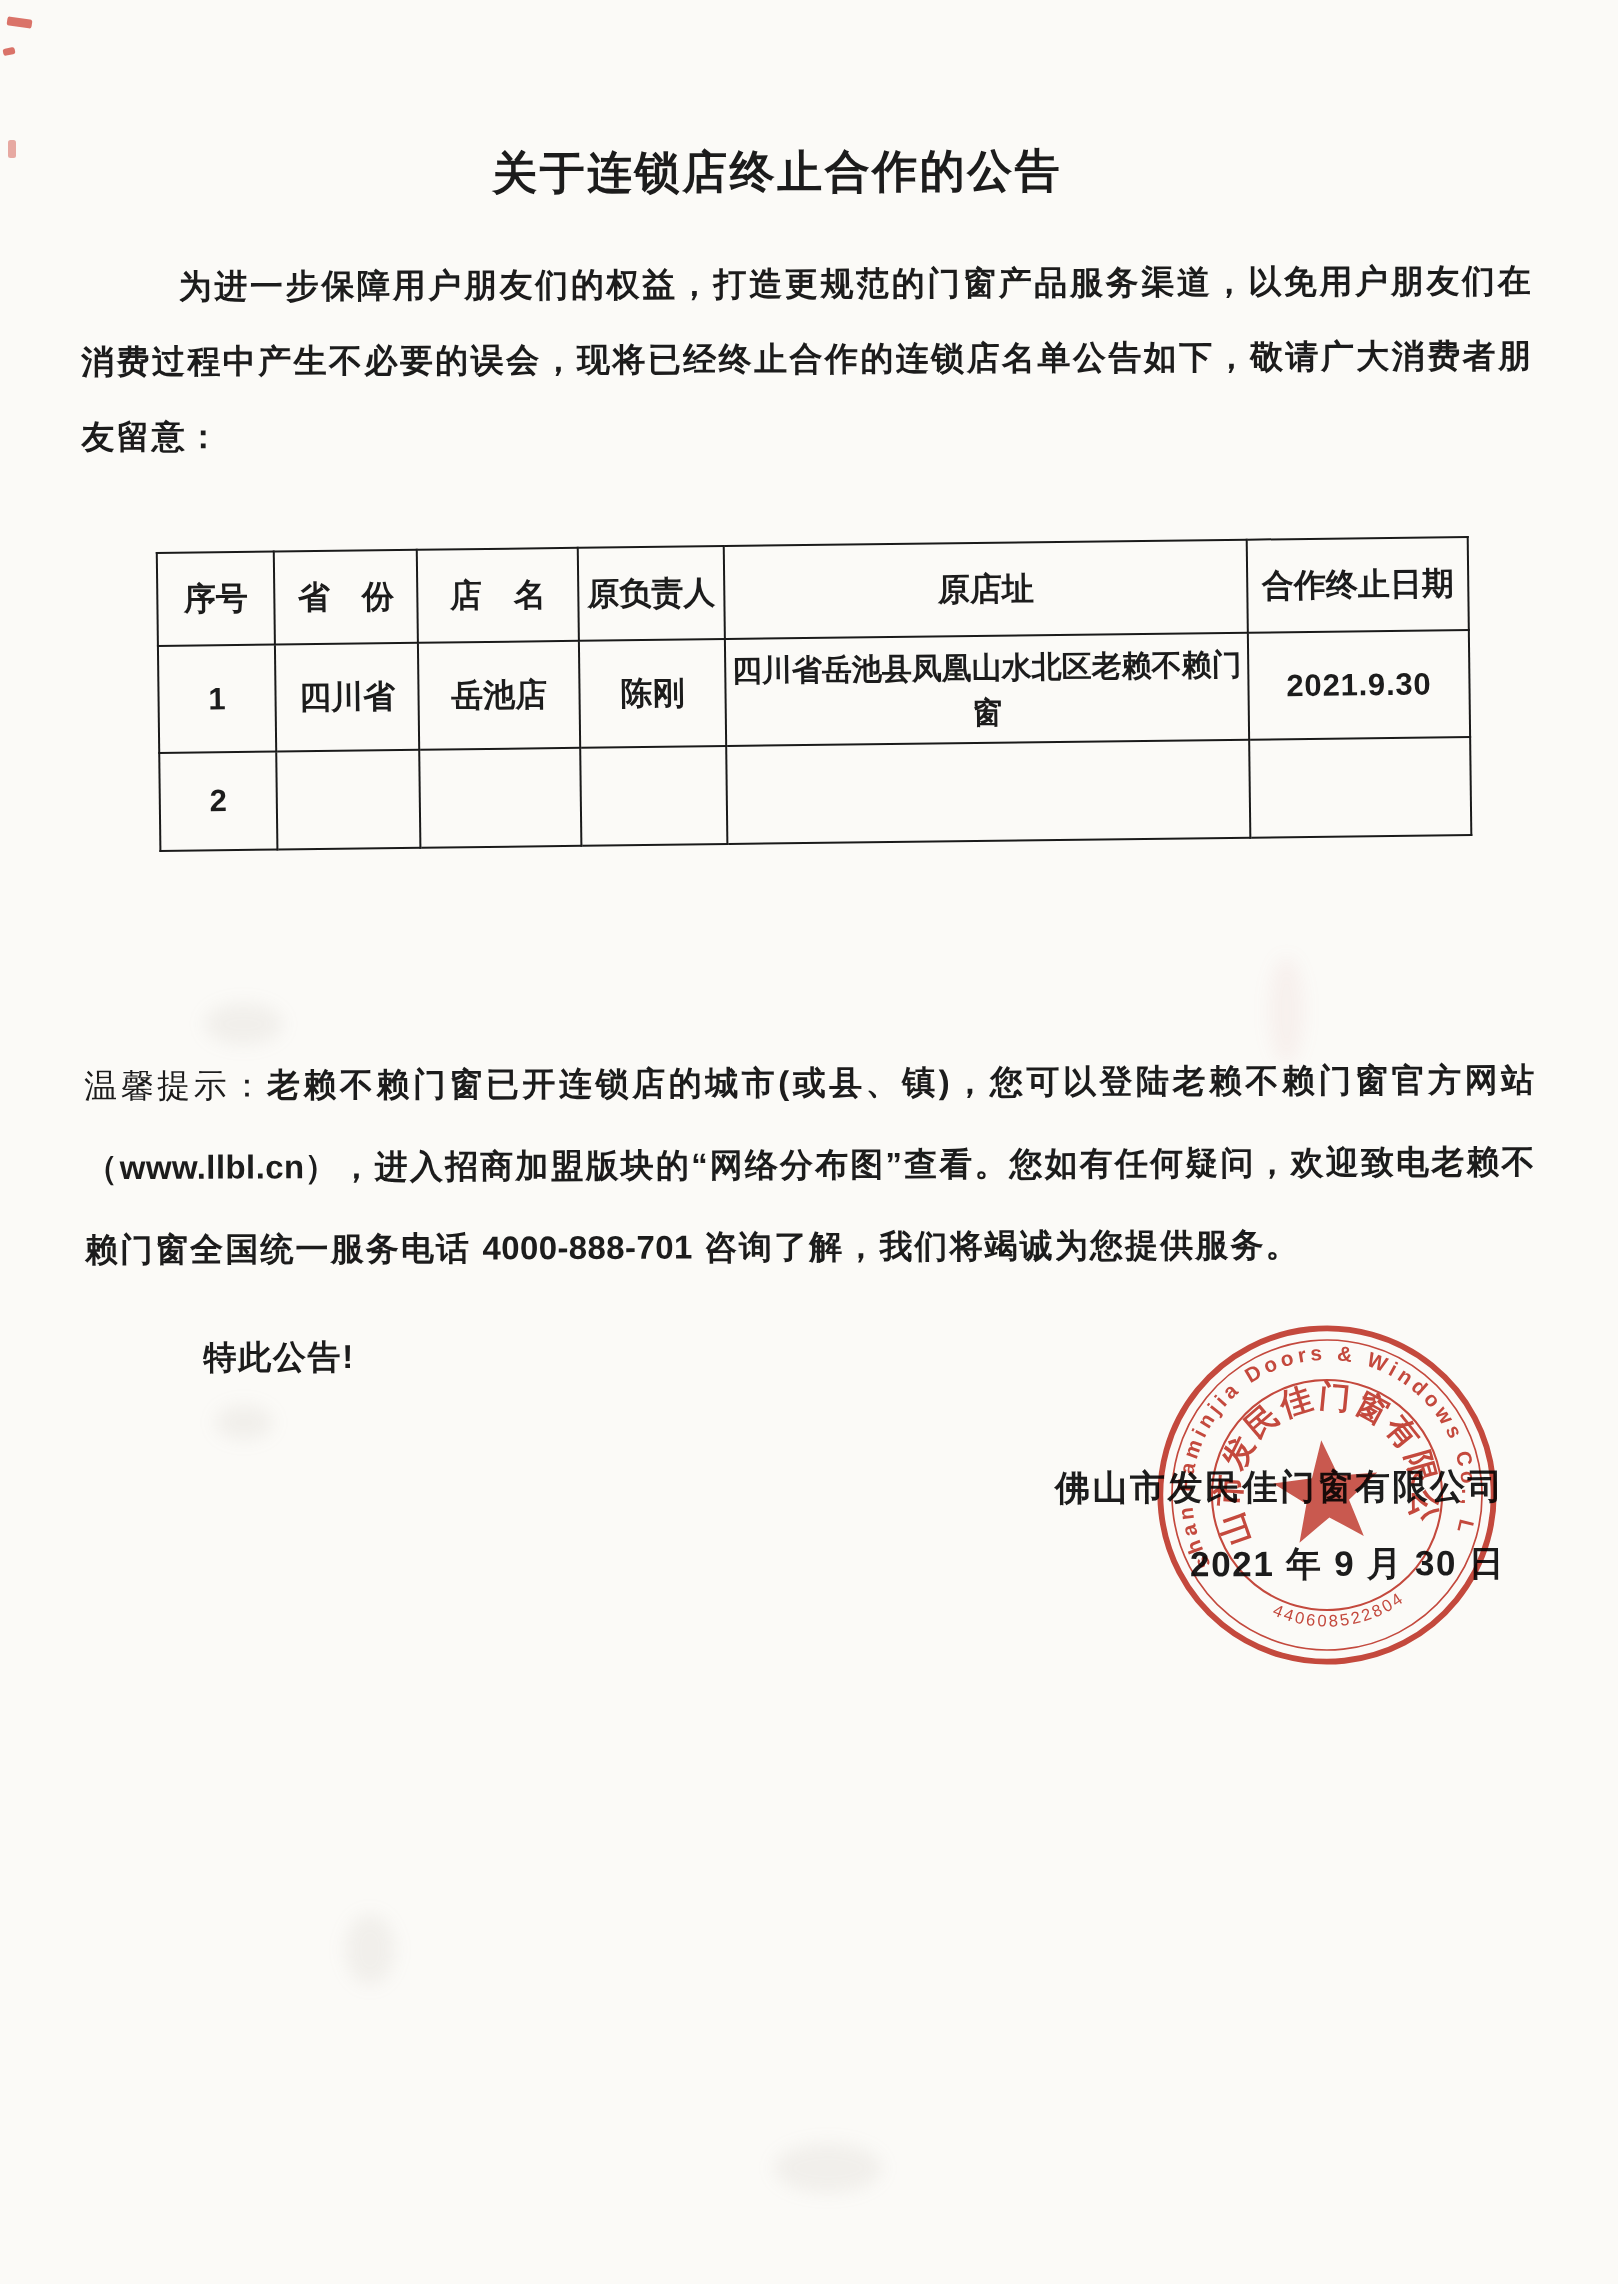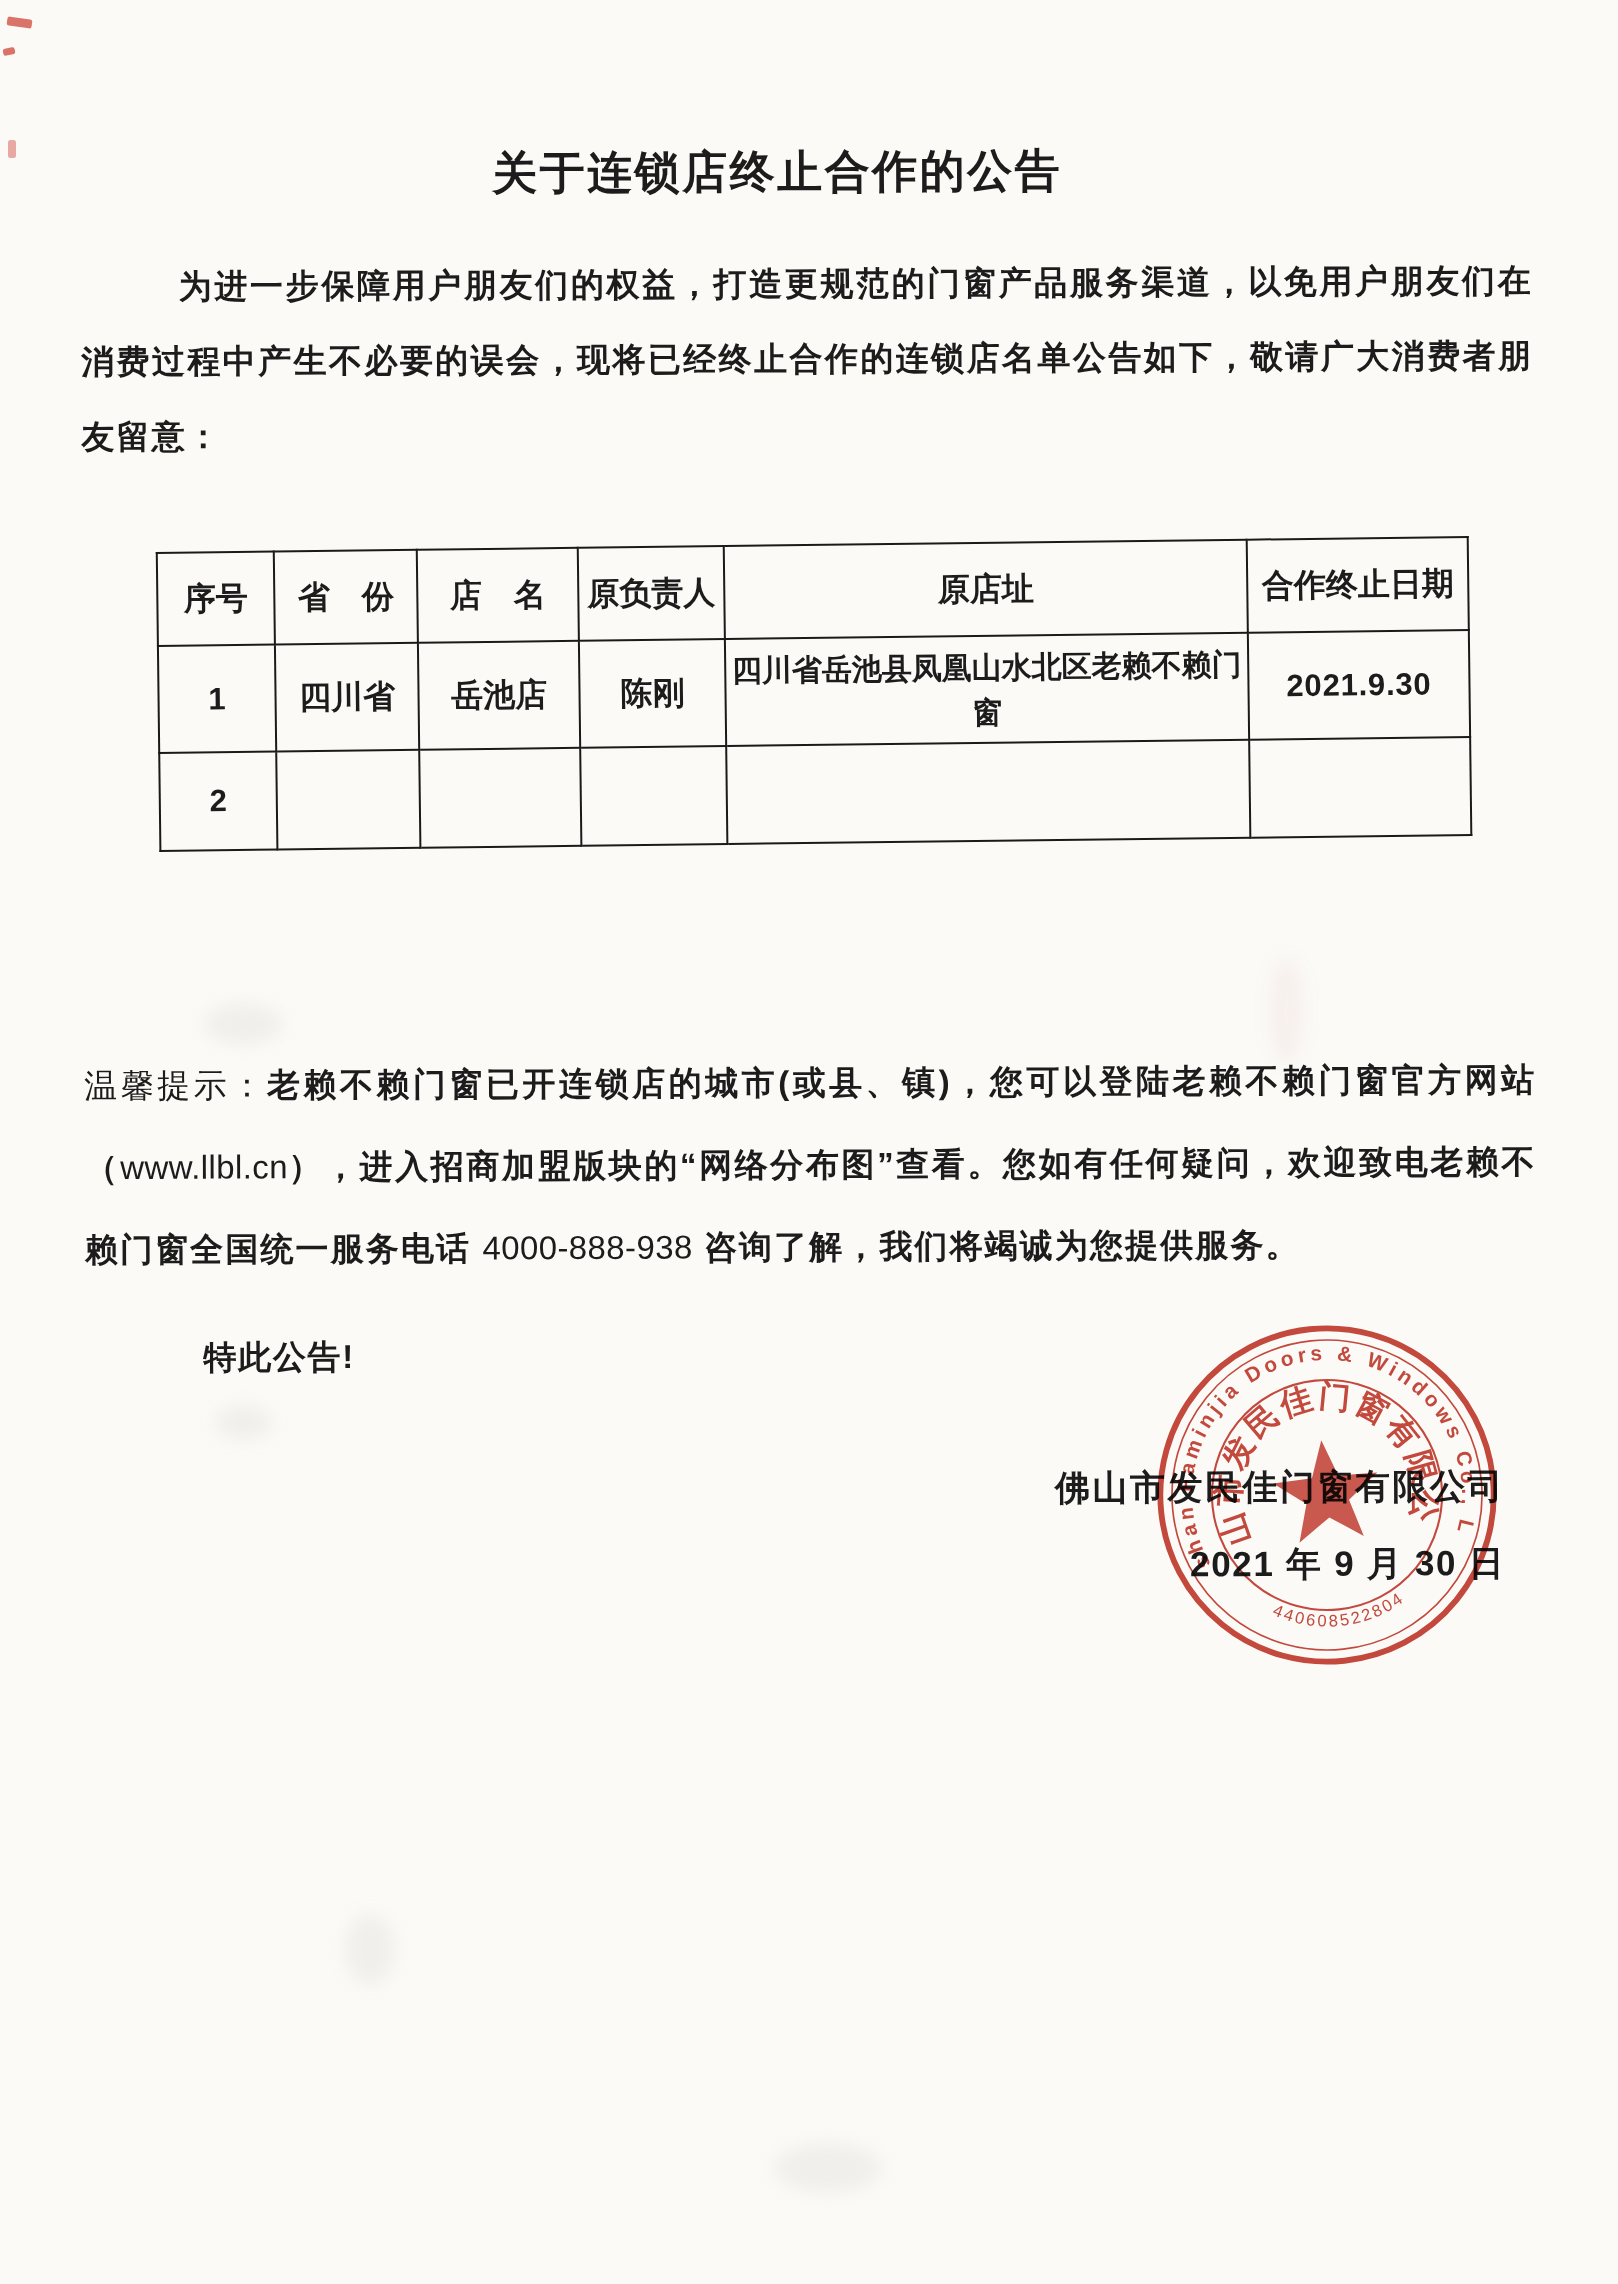--- a/index.html
+++ b/index.html
@@ -58,21 +58,21 @@
 
   .notice {
     margin-top:198px;
     font-size:33px;
     font-weight:600;
     line-height:82px;
     letter-spacing:2.1px;
     text-align:justify;
   }
   .notice b { font-weight:400; }
-  .notice .latin { font-weight:400; letter-spacing:0.4px;margin-top:9px; }
+  .notice .latin { font-weight:700; letter-spacing:0.4px;margin-top:9px; }
 
   .closing {
     margin-top:40px;
     padding-left:118px;
     font-size:33px;
     font-weight:600;
     letter-spacing:1.7px;
     line-height:53px;
   }
 
@@ -150,21 +150,21 @@
         <td class="num-cell">2</td>
         <td></td>
         <td></td>
         <td></td>
         <td class="addr-cell"></td>
         <td class="date-cell"></td>
       </tr>
     </tbody>
   </table>
 
-  <p class="notice"><b>温馨提示：</b><span>老赖不赖门窗已开连锁店的城市(或县、镇)，您可以登陆老赖不赖门窗官方网站（</span><span class="latin">www.llbl.cn</span><span>），进入招商加盟版块的“网络分布图”查看。您如有任何疑问，欢迎致电老赖不赖门窗全国统一服务电话 </span><span class="latin">4000-888-938</span><span> 咨询了解，我们将竭诚为您提供服务。</span></p>
+  <p class="notice"><b>温馨提示：</b><span>老赖不赖门窗已开连锁店的城市(或县、镇)，您可以登陆老赖不赖门窗官方网站（</span><span class="latin">www.llbl.cn</span><span>），进入招商加盟版块的“网络分布图”查看。您如有任何疑问，欢迎致电老赖不赖门窗全国统一服务电话 </span><span class="latin">4000-888-701</span><span> 咨询了解，我们将竭诚为您提供服务。</span></p>
 
   <p class="closing">特此公告!</p>
 
   <div class="signature">
     <div class="sig-company">佛山市发民佳门窗有限公司</div>
     <div class="sig-date">2021 年 9 月 30 日</div>
   </div>
 
 </div>
 

